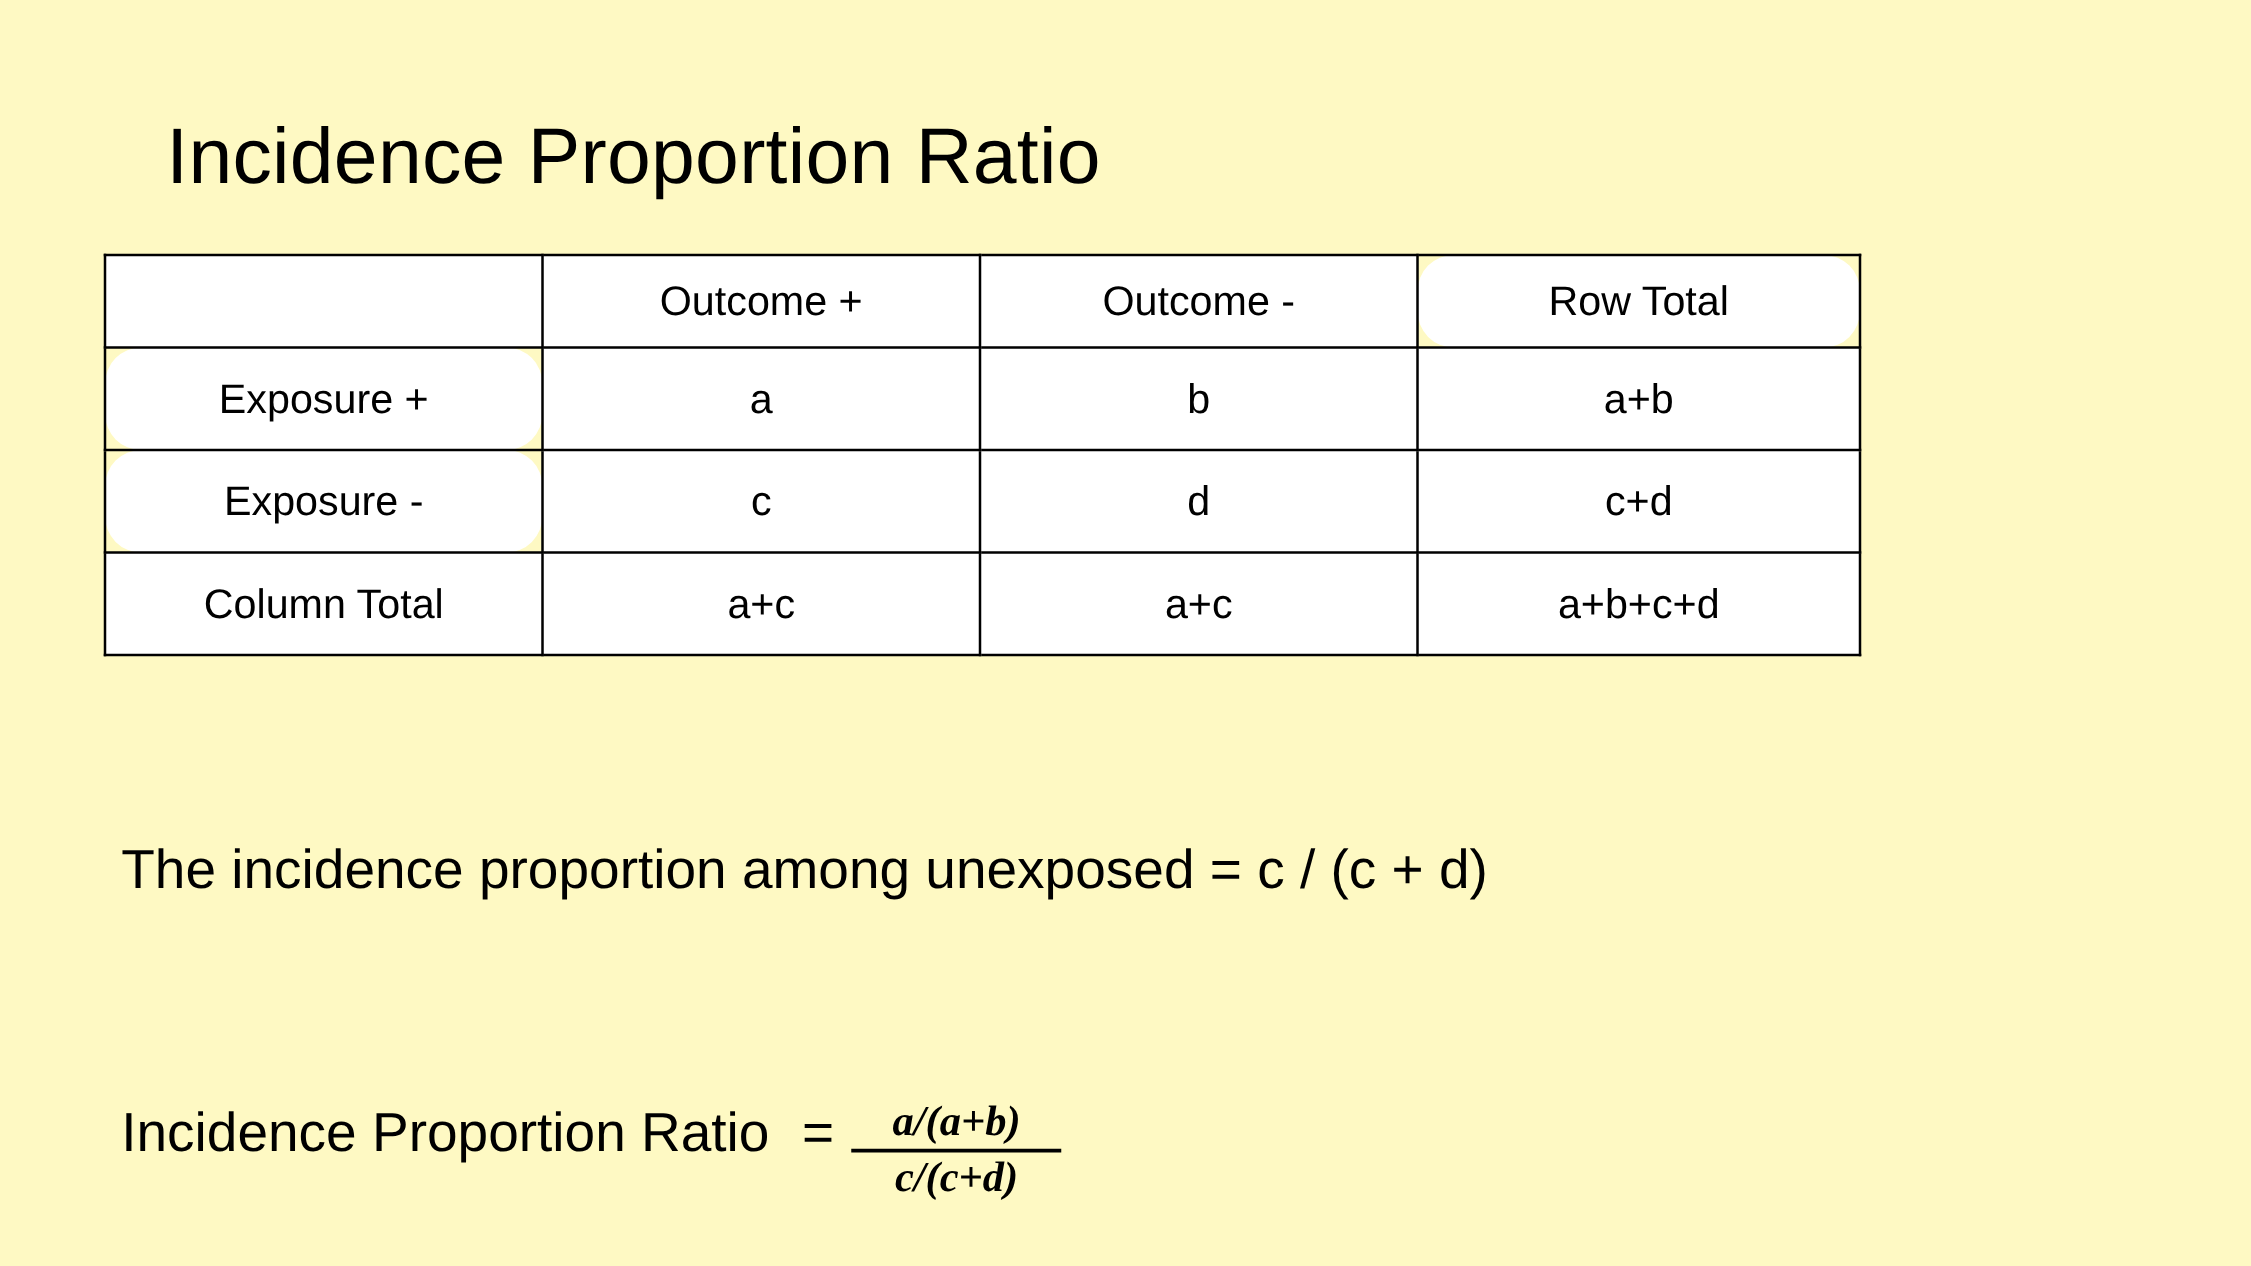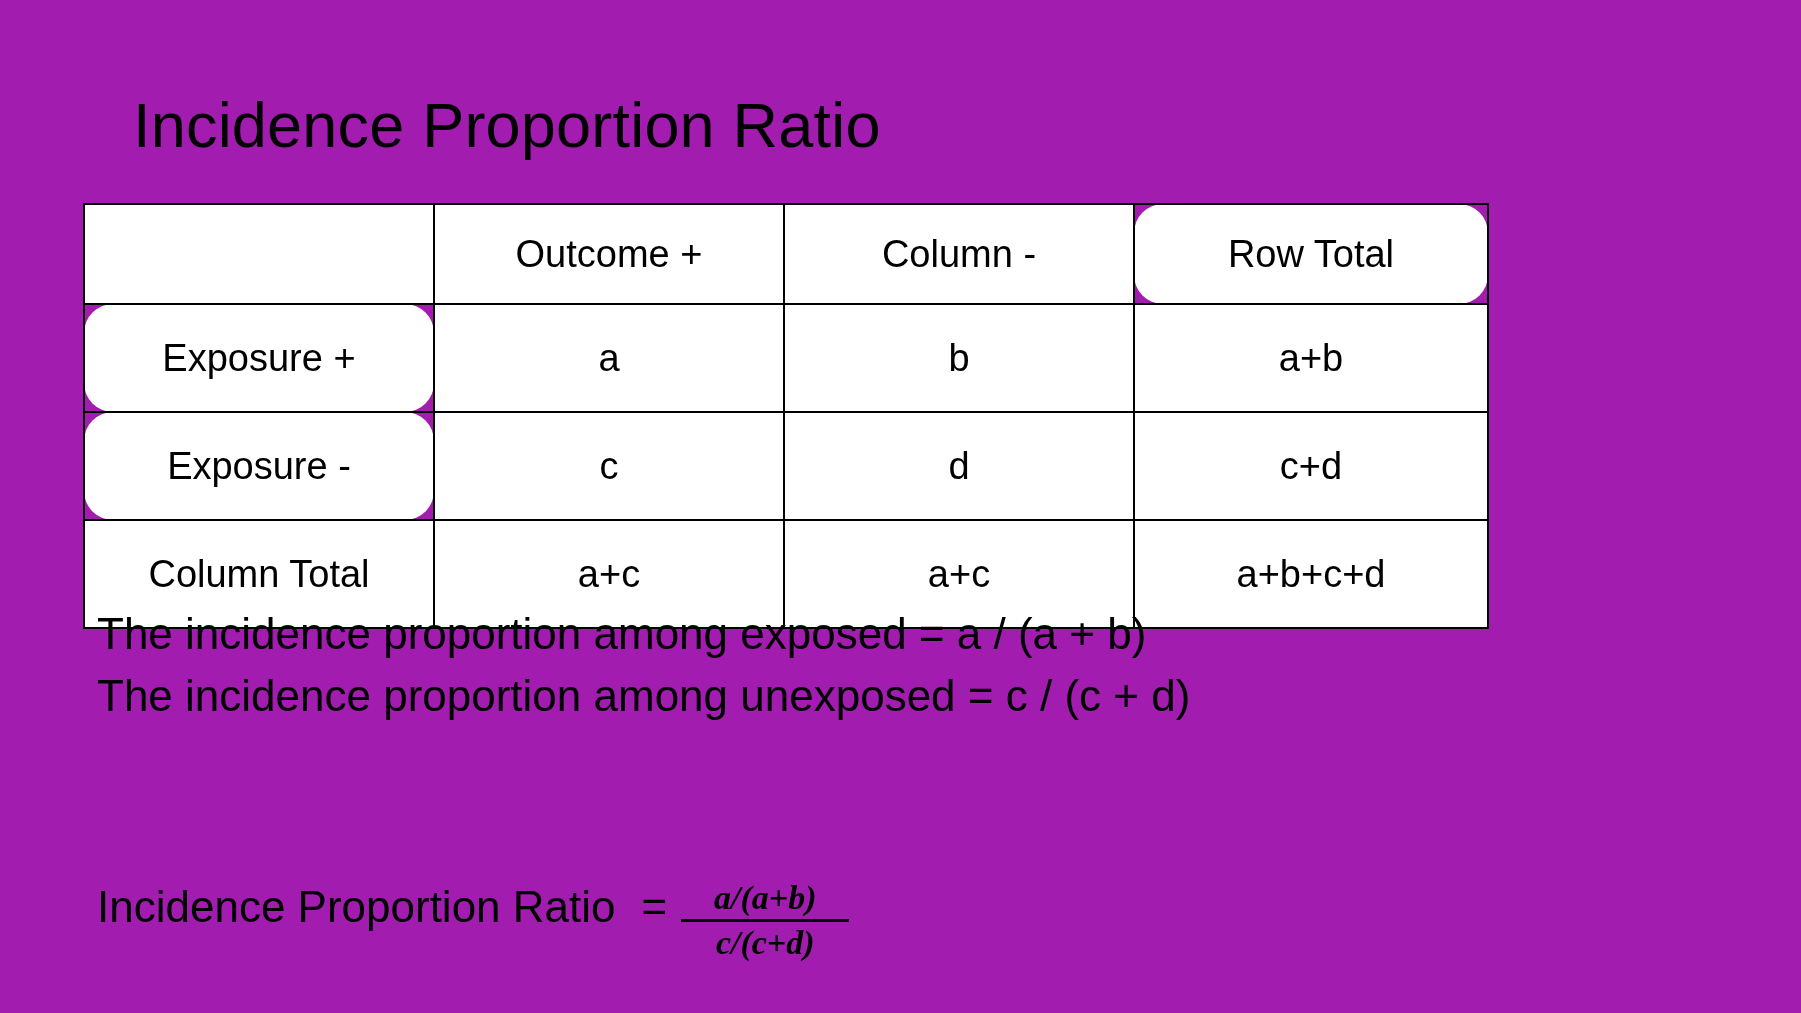--- a/index.html
+++ b/index.html
@@ -12,21 +12,21 @@
     background: #ffffff;
     font-family: "Liberation Sans", sans-serif;
     color: #000000;
     overflow: hidden;
     position: relative;
   }
 
   .slide {
     position: absolute;
     inset: 0;
-    background: #a21caf;
+    background: #fef9c3;
   }
 
   
   .slide-title {
     position: absolute;
     left: 133px;
     top: 92px;
     font-size: 63px;
     line-height: 1.05;
     font-weight: 400;
@@ -42,22 +42,22 @@
     top: 203px;
     width: 1404px;
   }
   table.twobytwo {
     border-collapse: collapse;
     table-layout: fixed;
     width: 1404px;
   }
   table.twobytwo td {
     border: 2px solid #000000;
-    padding: 16px;
-    font-size: 38px;
+    padding: 3px;
+    font-size: 33px;
     font-weight: 400;
     vertical-align: middle;
     text-align: center;
     color: #000000;
     background: #ffffff;
   }
   col.c0 { width: 350px; }
   col.c1 { width: 350px; }
   col.c2 { width: 350px; }
   col.c3 { width: 354px; }
@@ -141,21 +141,21 @@
       <colgroup>
         <col class="c0">
           <col class="c1">
           <col class="c2">
           <col class="c3">
       </colgroup>
       <tbody>
         <tr class="r-head">
           <td class="blank"></td>
           <td class="orange head-cell">Outcome +</td>
-          <td class="orange head-cell">Column -</td>
+          <td class="orange head-cell">Outcome -</td>
           <td class="blue head-cell">Row Total</td>
         </tr>
 
         <tr class="r-body">
           <td class="blue rowlabel">Exposure +</td>
           <td>a</td>
           <td>b</td>
           <td class="green">a+b</td>
         </tr>
 
@@ -169,21 +169,20 @@
         <tr class="r-total">
           <td class="orange rowlabel">Column Total</td>
           <td class="green">a+c</td>
           <td class="green">a+c</td>
           <td class="green">a+b+c+d</td>
         </tr>
       </tbody>
     </table>
   </div>
 
-  <div class="text-line l1">The incidence proportion among exposed = a / (a + b)</div>
 
   <div class="text-line l2">The incidence proportion among unexposed = c / (c + d)</div>
 
   <div class="formula-row">
     <span class="formula-label">Incidence Proportion Ratio</span>
     <span class="formula-eq">=</span>
     <span class="fraction">
       <span class="numer">a/(a+b)</span>
       <span class="rule"></span>
       <span class="denom">c/(c+d)</span>

